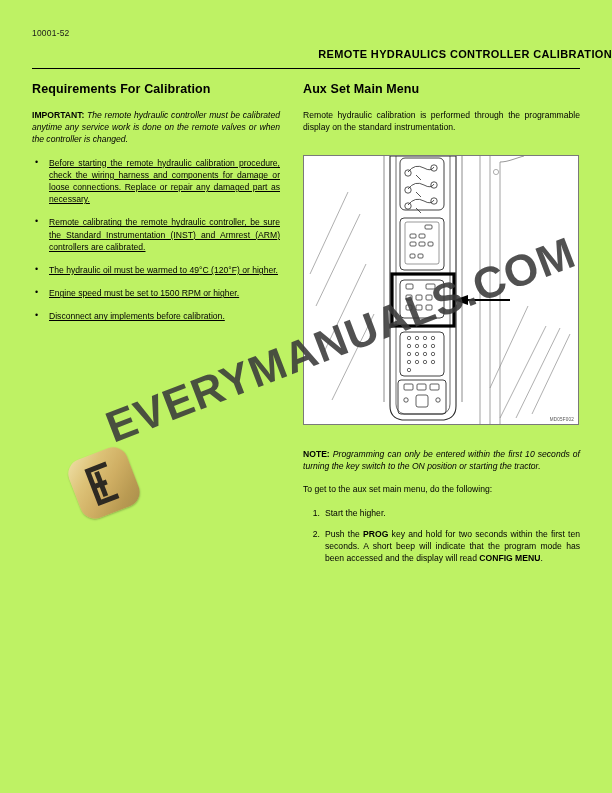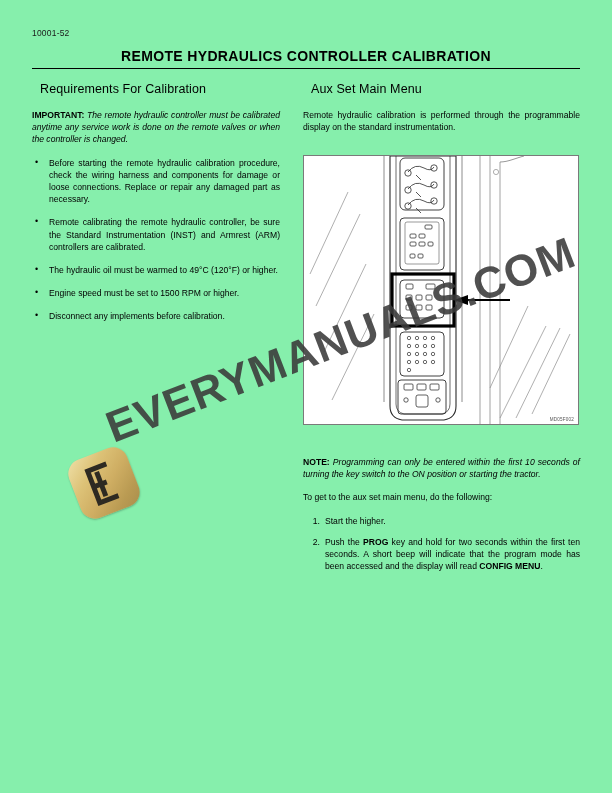--- a/index.html
+++ b/index.html
@@ -4,42 +4,42 @@
 <style>
   html, body {
     margin: 0;
     padding: 0;
     background: #ffffff;
   }
   .page {
     position: relative;
     width: 612px;
     height: 793px;
-    background: #86efac;
+    background: #bef264;
     overflow: hidden;
     font-family: "Liberation Sans", sans-serif;
     color: #000000;
   }
 
   
   .page-number {
     position: absolute;
     left: 32px;
     top: 28px;
     font-size: 8.5px;
     letter-spacing: 0.2px;
     color: #1a1a1a;
   }
   .doc-title {
     position: absolute;
     left: 0;
     right: 0;
     top: 48px;
-    text-align: center;
-    font-size: 14px;
+    text-align: right;
+    font-size: 11px;
     font-weight: bold;
     letter-spacing: 0.35px;
     color: #000;
   }
   .title-rule {
     position: absolute;
     left: 32px;
     right: 32px;
     top: 68px;
     height: 1px;
@@ -49,39 +49,40 @@
   
   .col {
     position: absolute;
     top: 82px;
     width: 248px;
   }
   .col-left  { left: 32px; }
   .col-right { left: 303px; width: 277px; }
 
   h2.section-head {
-    margin: 0 0 13px 8px;
+    margin: 0 0 13px 0;
     font-size: 12.5px;
-    font-weight: normal;
+    font-weight: bold;
     letter-spacing: 0.1px;
   }
 
   p.body {
     margin: 0 0 11px 0;
     font-size: 8.6px;
     line-height: 12.2px;
     text-align: justify;
   }
   p.body.italic { font-style: italic; }
   .lead { font-weight: bold; font-style: normal; }
 
   ul.bullets {
     list-style: none;
     margin: 0;
     padding: 0;
+    text-decoration: underline;
   }
   ul.bullets > li {
     position: relative;
     padding-left: 17px;
     margin-bottom: 11px;
     font-size: 8.6px;
     line-height: 12.2px;
     text-align: justify;
   }
   ul.bullets > li::before {
@@ -311,21 +312,21 @@
           <rect x="112" y="239" width="12" height="12" rx="2"></rect>
         </g>
 
       </g>
     </svg>
     <div class="fig-code">MD05F002</div>
   </div>
 
   <div style="position:absolute;left:303px;top:434px;width:277px;">
 
-    <p class="body italic" style="margin-top:22px;"><span class="lead">NOTE:</span> <span>Programming can only be entered within the first 10 seconds of turning the key switch to the ON position or starting the tractor.</span></p>
+    <p class="body italic" style="margin-top:14px;"><span class="lead">NOTE:</span> <span>Programming can only be entered within the first 10 seconds of turning the key switch to the ON position or starting the tractor.</span></p>
 
     <p class="body" style="margin-top:2px;">To get to the aux set main menu, do the following:</p>
 
     <ol class="steps">
       <li>
         <span class="num">1.</span><span><span>Start the higher.</span></span>
       </li>
       <li>
         <span class="num">2.</span><span id="step2-text"><span>Push the </span><b class="kw">PROG</b><span> key and hold for two seconds within the first ten seconds. A short beep will indicate that the program mode has been accessed and the display will read </span><b class="kw">CONFIG MENU</b><span>.</span></span>
       </li>

